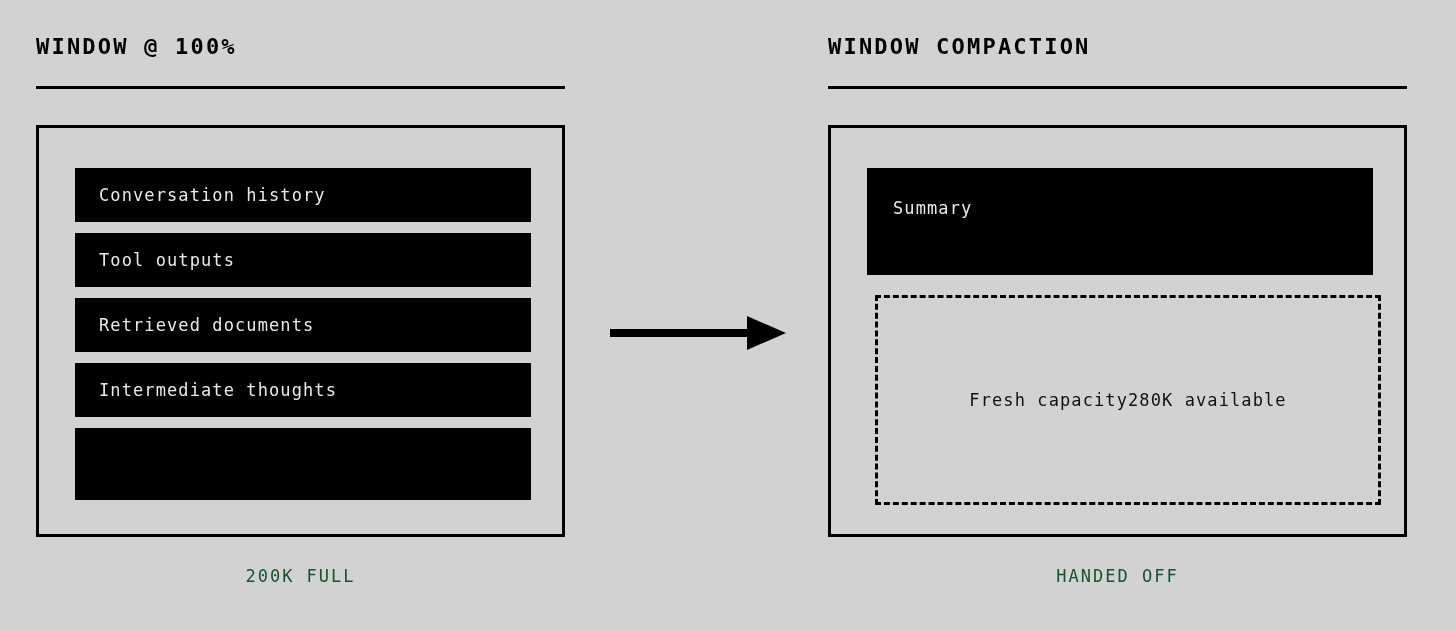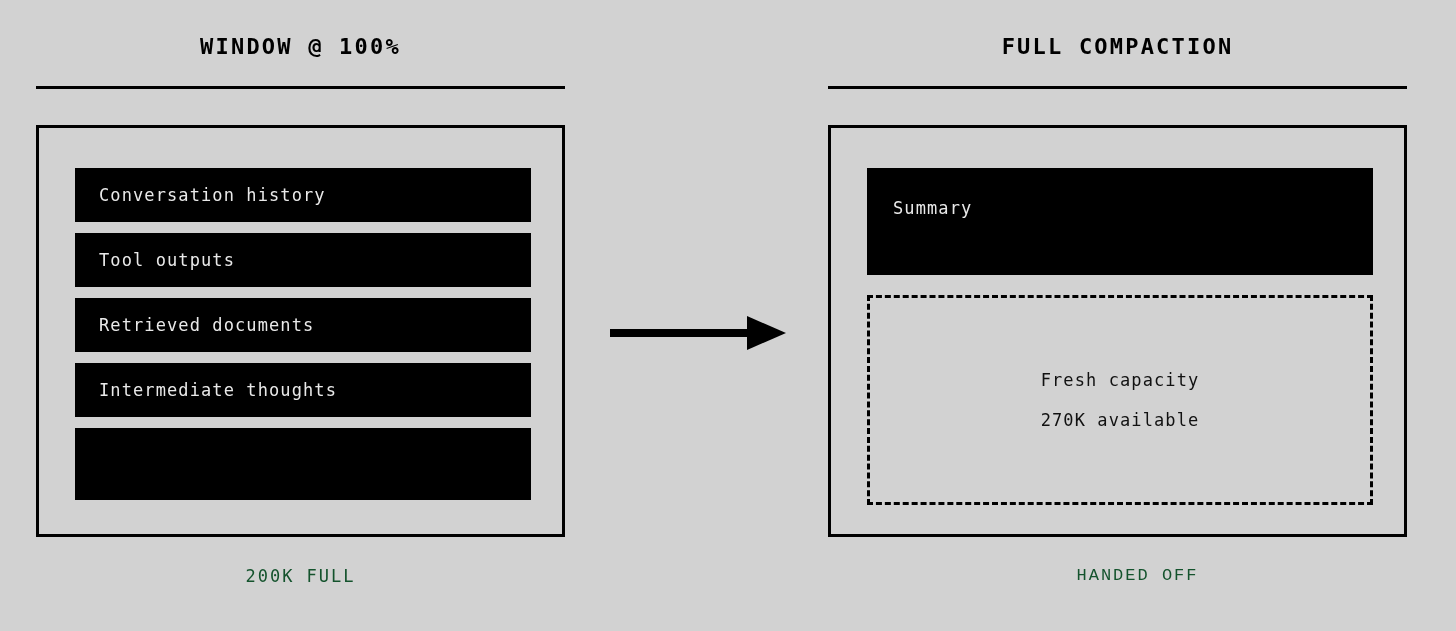--- a/index.html
+++ b/index.html
@@ -22,21 +22,20 @@
     height: 631px;
   }
 
   
   .col-title {
     position: absolute;
     font-size: 22px;
     font-weight: bold;
     letter-spacing: 2.2px;
     color: #000;
-    text-align: center;
     white-space: nowrap;
     line-height: 1;
   }
   .col-title-left  { left: 36px;  top: 36px; width: 529px; }
   .col-title-right { left: 828px; top: 36px; width: 579px; }
 
   .rule {
     position: absolute;
     height: 3px;
     background: #000;
@@ -90,29 +89,28 @@
   .summary-line {
     font-size: 17px;
     letter-spacing: 1.1px;
     line-height: 36px;
     white-space: nowrap;
   }
 
   
   .capacity-box {
     position: absolute;
-    left: 36px;
+    left: 44px;
     top: 167px;
     width: 506px;
     height: 210px;
     box-sizing: border-box;
     border: 3px dashed #000;
     background: transparent;
     display: flex;
-    flex-direction: column;
     align-items: center;
     justify-content: center;
   }
   .capacity-line {
     font-size: 17px;
     letter-spacing: 1.1px;
     color: #111;
     line-height: 40px;
     white-space: nowrap;
   }
@@ -130,21 +128,21 @@
   .caption {
     position: absolute;
     top: 566px;
     font-size: 17px;
     letter-spacing: 2px;
     color: #14532d;
     text-align: center;
     white-space: nowrap;
   }
   .caption-left  { left: 36px;  width: 529px; }
-  .caption-right { left: 848px; width: 579px; font-family: Liberation Mono, monospace; }
+  .caption-right { left: 828px; width: 579px; }
 </style>
 </head>
 <body>
 
 <div class="canvas">
 
   <div class="col-title col-title-left">WINDOW @ 100%</div>
   <div class="rule rule-left"></div>
 
   <div class="panel panel-left">
@@ -165,29 +163,29 @@
     </div>
   </div>
 
   <div class="caption caption-left">200K FULL</div>
 
   <svg class="arrow" viewBox="0 0 176 42">
     <rect x="0" y="17" width="143" height="8" fill="#000"></rect>
     <polygon points="137,4 176,21 137,38" fill="#000"></polygon>
   </svg>
 
-  <div class="col-title col-title-right">FULL COMPACTION</div>
+  <div class="col-title col-title-right">WINDOW COMPACTION</div>
   <div class="rule rule-right"></div>
 
   <div class="panel panel-right">
     <div class="summary-box">
       <div class="summary-line">Summary</div>
     </div>
 
     <div class="capacity-box">
       <div class="capacity-line">Fresh capacity</div>
-      <div class="capacity-line">270K available</div>
+      <div class="capacity-line">280K available</div>
     </div>
   </div>
 
   <div class="caption caption-right">HANDED OFF</div>
 
 </div>
 
 </body></html>

